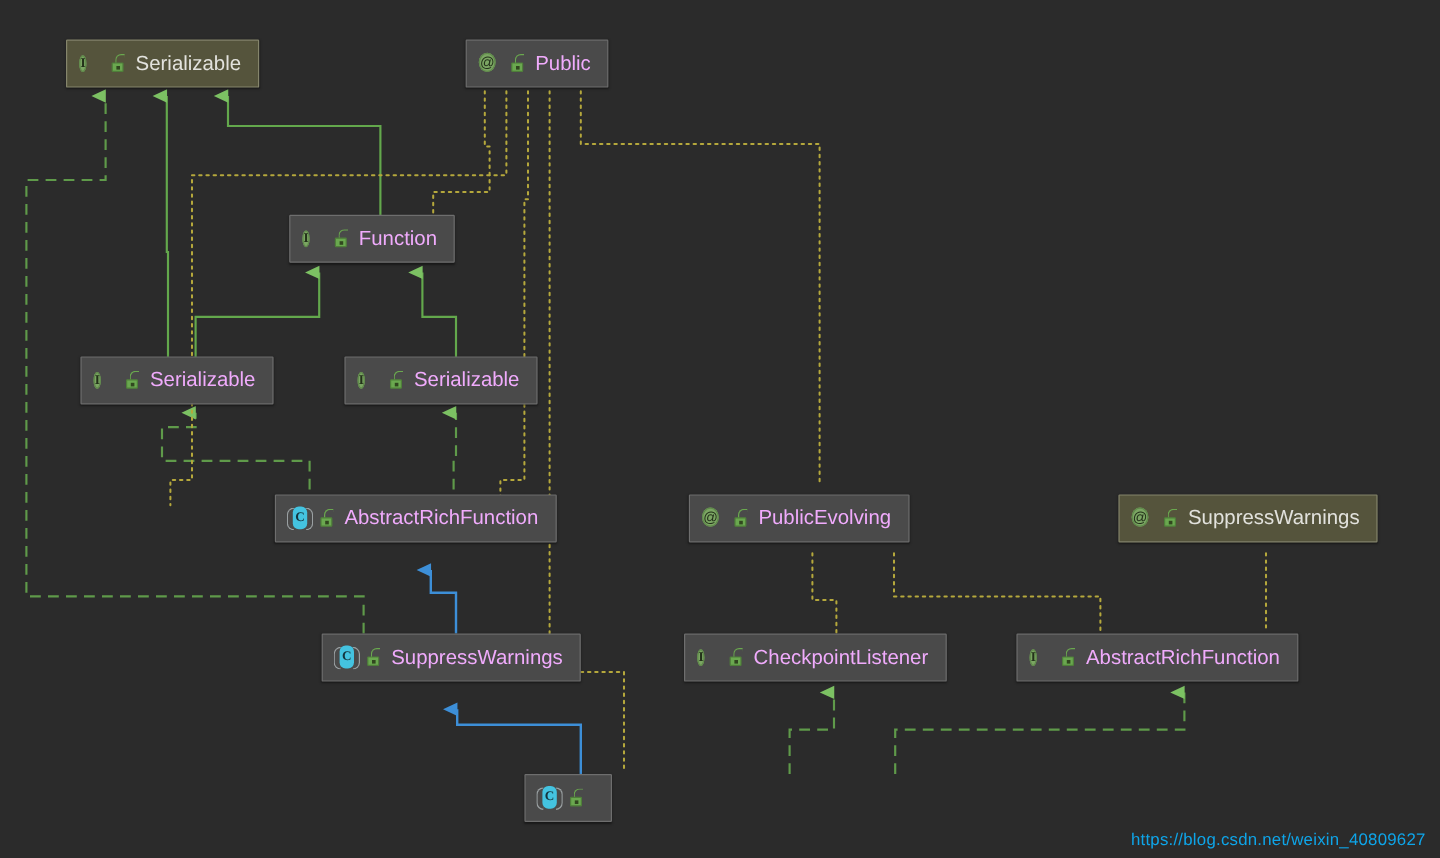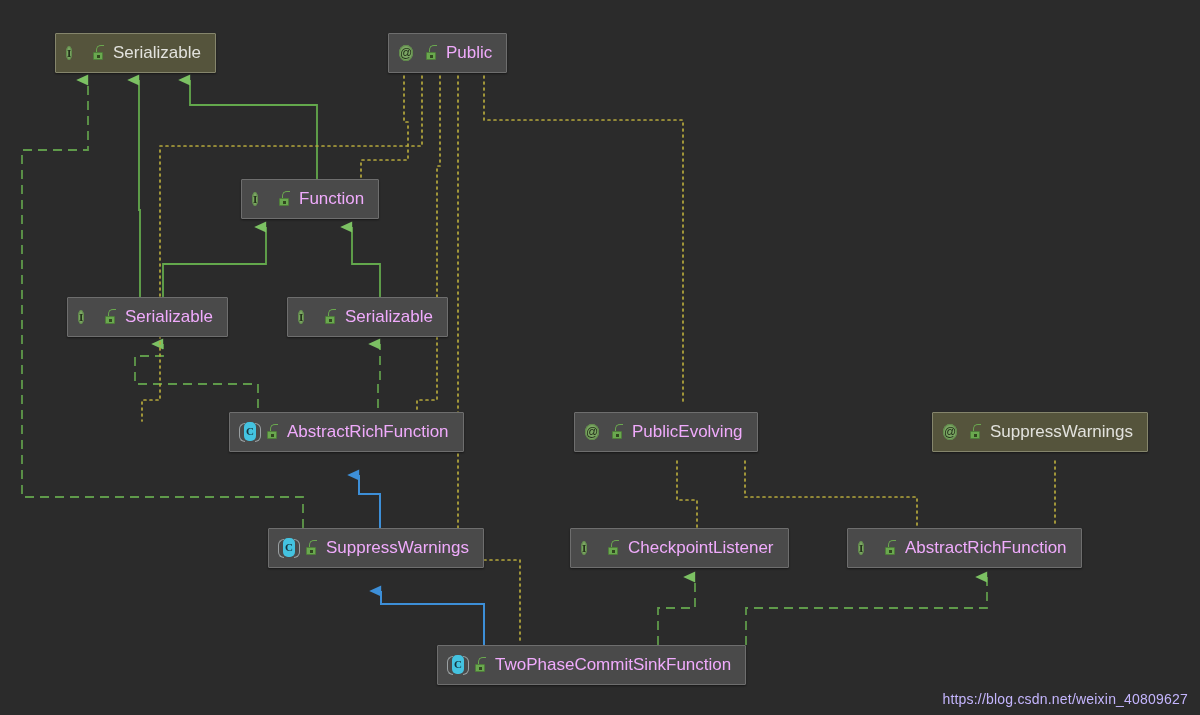--- a/index.html
+++ b/index.html
@@ -129,21 +129,21 @@
     font-size: 17px;
     line-height: 18px;
     white-space: nowrap;
   }
   .node.tint-olive .label { color: #e2e2dd; }
 
   #watermark {
     position: absolute;
     right: 12px;
     bottom: 8px;
-    color: #c4b5fd;
+    color: #0ea5e9;
     font-size: 14px;
     letter-spacing: 0.2px;
     z-index: 9;
   }
 </style>
 </head>
 <body>
 
 <div id="stage">
 
@@ -335,17 +335,16 @@
   <div class="node" style="left:437px; top:645px;">
     <span class="glyph gi-class">
       <span class="br l"></span>
         <span class="core">C</span>
         <span class="br r"></span>
     </span>
     <span class="lock">
       <span class="shackle"></span>
         <span class="body"></span>
     </span>
-    <span class="label">TwoPhaseCommitSinkFunction</span>
   </div>
 
   <div id="watermark">https://blog.csdn.net/weixin_40809627</div>
 </div>
 
 </body></html>

